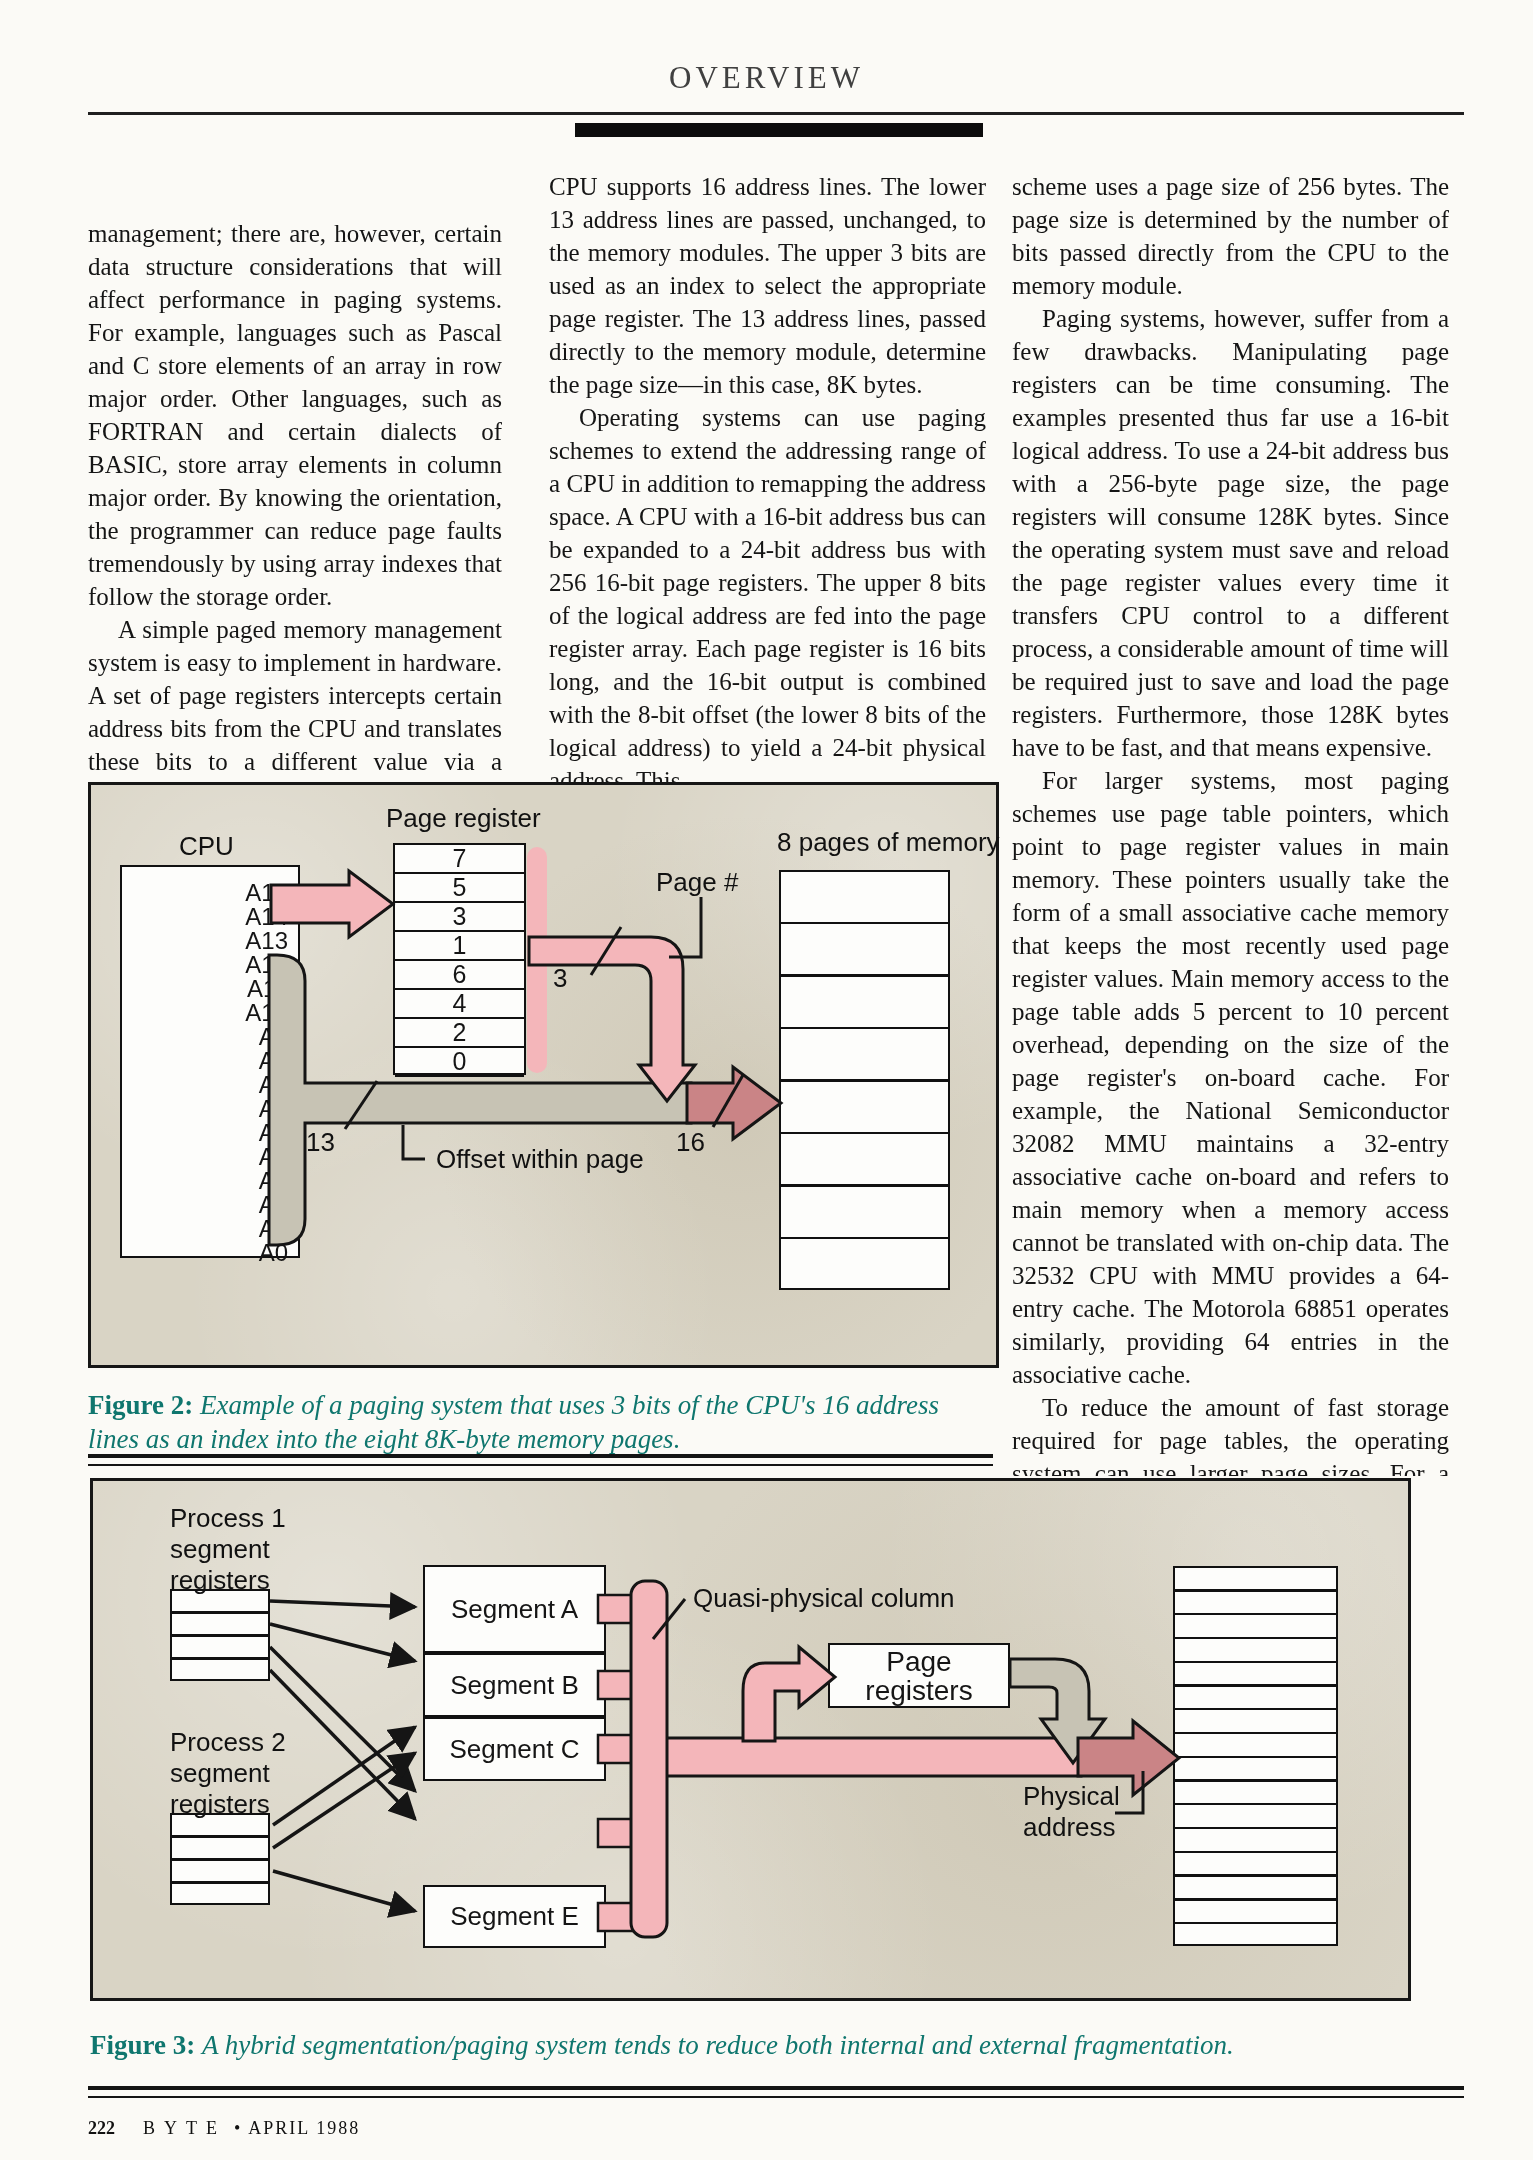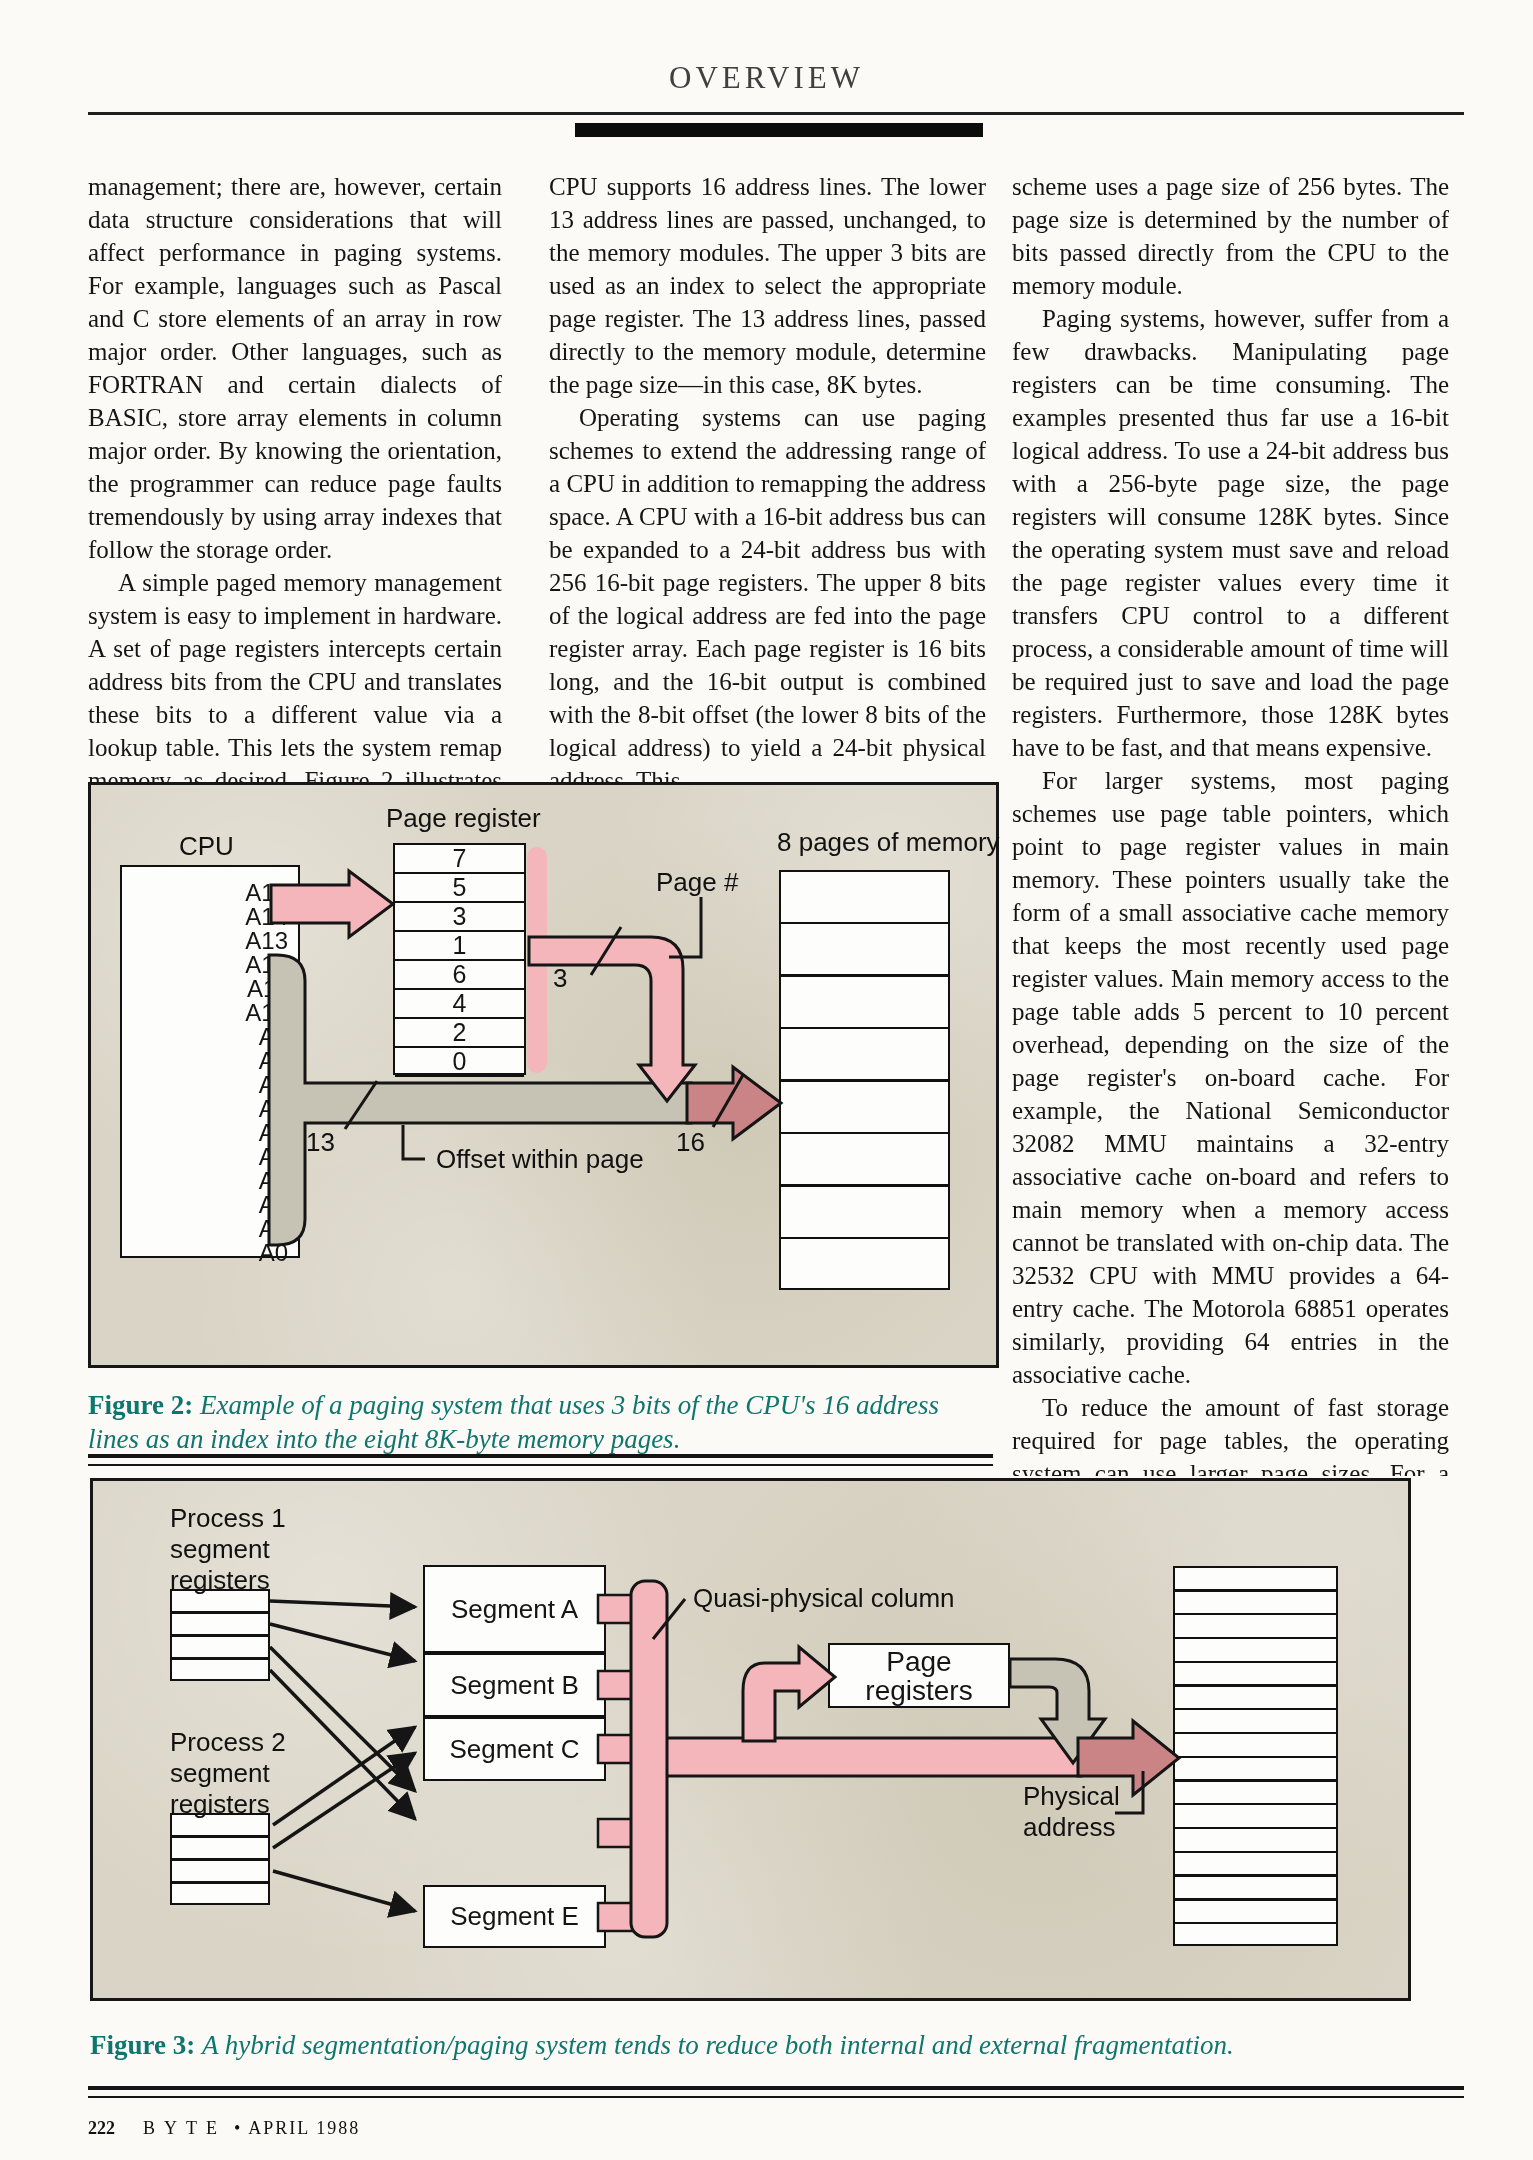--- a/index.html
+++ b/index.html
@@ -8,21 +8,21 @@
   
   .header-title{position:absolute;top:60px;left:0;width:100%;text-align:center;
     font-size:31px;letter-spacing:4px;color:#404040;}
   .header-rule{position:absolute;left:88px;top:112px;width:1376px;height:3px;background:#1f1f1f;}
   .header-bar{position:absolute;left:575px;top:123px;width:408px;height:14px;background:#0c0c0c;}
 
   
   .col{position:absolute;top:170px;font-size:25px;line-height:33px;text-align:justify;overflow:hidden;}
   .col p{margin:0;text-indent:30px;}
   .col p.cont{text-indent:0;}
-  .col1{left:88px;width:414px;height:612px;}
+  .col1{left:88px;width:414px;height:612px;margin-top:47px;}
   .col2{left:549px;width:437px;height:612px;}
   .col3{left:1012px;width:437px;height:1306px;}
 
   
   .figure{position:absolute;border:3px solid #161616;background-color:#d9d4c5;
     background-image:radial-gradient(circle at 18% 22%,rgba(255,255,255,.3),transparent 32%),
       radial-gradient(circle at 72% 58%,rgba(175,164,136,.22),transparent 42%),
       radial-gradient(circle at 40% 88%,rgba(255,255,255,.22),transparent 36%),
       radial-gradient(circle at 88% 15%,rgba(255,255,255,.25),transparent 30%);}
   .figure svg{position:absolute;left:0;top:0;z-index:2;}

